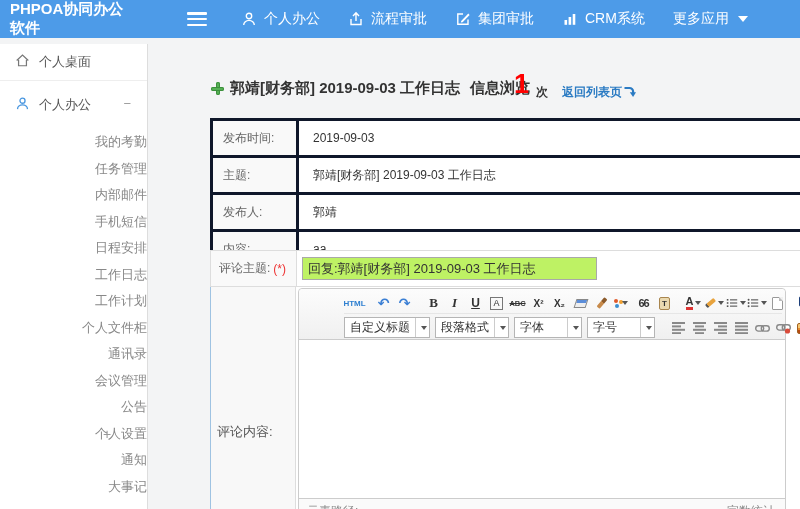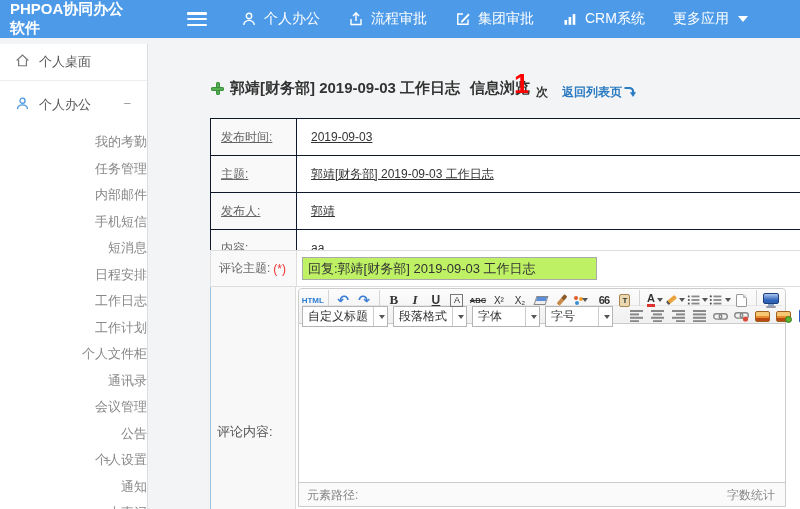--- a/index.html
+++ b/index.html
@@ -45,56 +45,56 @@
   .plus-icon::after { left:0; top:4.5px; width:13px; height:4px; }
   .page-title { position:absolute; left:93px; top:4px; font-size:15px; font-weight:bold; color:#333; white-space:nowrap; }
   .title-suffix { margin-left:10px; }
   .views-count { position:absolute; left:377px; top:-6px; color:#f00; font-size:27px; font-weight:bold; }
   .views-unit { position:absolute; left:399px; top:9px; color:#333; font-size:12px; font-weight:bold; }
   .back-link { position:absolute; left:425px; top:9px; color:#2b7bc3; font-size:12px; font-weight:bold;
                display:flex; align-items:center; gap:1px; cursor:pointer; text-decoration:none; }
 
   
   .info-table { position:absolute; left:73px; top:80px; width:1000px; border-collapse:collapse; }
-  .info-table td { border:1px solid #0f172a; height:37px; font-size:12px;text-decoration:underline; }
+  .info-table td { border:3px solid #0f172a; height:37px; font-size:12px; }
   .info-table td.lbl { width:86px; background:#f9f9f9; color:#666; padding-left:10px; }
   .info-table td.val { background:#fff; color:#333; padding-left:14px; }
 
   
   .comment-form { position:absolute; left:73px; top:212px; width:1000px; }
   .cf-row1 { display:flex; height:37px; border:1px solid #ddd; background:#fff; }
   .cf-row1 .cf-lbl { width:86px; background:#f9f9f9; border-right:1px solid #ddd; font-size:12px;
                      color:#666; display:flex; align-items:center; padding-left:8px; gap:3px; }
   .req { color:#e33; }
   .cf-row1 .cf-val { flex:1; display:flex; align-items:center; padding-left:5px; }
   .subject-input { width:295px; height:23px; border:1px solid #a9a9a9; font-size:13px; color:#333;
                    padding:1px 5px; font-family:inherit; background:#bef264; }
   .cf-row2 { display:flex; min-height:300px; background:#fff; border-left:1px solid #9fc3e2; }
   .cf-row2 .cf-lbl2 { width:85px; background:#f8f8f8; border-right:1px solid #ddd; font-size:13px;
                       color:#555; display:flex; align-items:center; padding-left:6px; height:290px; }
 
   
   .editor { margin:1px 0 0 2px; width:488px; border:1px solid #ccc; border-radius:4px 4px 0 0; background:#fff; }
   .toolbar { background:linear-gradient(#fcfcfc,#f0f0f0); border-bottom:1px solid #ccc;
              border-radius:4px 4px 0 0; padding:1px 3px; }
-  .tb-row { display:flex; align-items:flex-start; height:16px; }
+  .tb-row { display:flex; align-items:flex-end; height:24px;margin-left:42px; }
   .tb-row1 { border-bottom:1px solid #e6e6e6; }
   .tb-btn { min-width:20px; height:20px; display:flex; align-items:center; justify-content:center;
             cursor:pointer; border-radius:2px; margin:0 0.5px; position:relative; }
   .tb-sep { width:1px; height:16px; background:#d5d5d5; margin:0 4px; }
   .tb-drop { width:0; height:0; border-left:3px solid transparent; border-right:3px solid transparent;
              border-top:4px solid #555; margin-left:2px; }
   .g-html { font-size:8px; font-weight:bold; color:#2d7fd0; }
   .g-undo,.g-redo { font-size:14px; color:#3b7fd4; font-weight:bold; line-height:1; }
   .g-b { font-size:13px; font-weight:bold; color:#333; font-family:"Liberation Serif",serif; }
   .g-i { font-size:13px; font-style:italic; font-weight:bold; color:#333; font-family:"Liberation Serif",serif; }
   .g-u { font-size:12px; font-weight:bold; text-decoration:underline; color:#333; }
   .g-abox { font-size:9px; color:#333; border:1px solid #777; width:13px; height:13px; line-height:11px; text-align:center; }
   .g-strike { font-size:7.5px; font-weight:bold; color:#333; text-decoration:line-through; }
-  .g-sup,.g-subx { font-size:10px; font-weight:normal; color:#333; }
+  .g-sup,.g-subx { font-size:10px; font-weight:bold; color:#333; }
   .g-quote { font-size:11px; font-weight:bold; color:#333; letter-spacing:-1px; }
   .g-fontcolor { font-size:11px; font-weight:bold; color:#333; border-bottom:3px solid #d33; line-height:11px; }
   .eraser { width:12px; height:9px; transform:skewX(-18deg); border:1px solid #888;
             background:linear-gradient(#5b8dd9 0 50%, #eee 50% 100%); }
   .brush { width:4px; height:12px; background:linear-gradient(#8b5a2b 0 40%, #c78a4a 40%); transform:rotate(40deg); border-radius:1px; }
   .palette { width:4px; height:4px; border-radius:50%; background:#e05a2b;
              box-shadow:5px 1px 0 #f0a030, 1px 5px 0 #3b8fd0; margin:-4px 2px 0 -4px; }
   .pastebox { width:11px; height:13px; background:#ead9b0; border:1px solid #a8854e; border-radius:2px;
               font-size:8px; color:#333; display:flex; align-items:center; justify-content:center; font-weight:bold; }
   .marker { width:11px; height:4px; background:linear-gradient(90deg,#555 0 20%, #e8a33d 20%); transform:rotate(-40deg); border-radius:1px; }
@@ -189,21 +189,20 @@
           <path d="M2.7 14 a5.3 4.6 0 0 1 10.6 0" fill="none" stroke="#4a97e0" stroke-width="1.4"></path>
         </svg></span>
     <span>个人办公</span>
     <span class="side-toggle">−</span>
   </div>
   <ul class="side-list">
     <li>我的考勤</li>
     <li>任务管理</li>
     <li>内部邮件</li>
     <li>手机短信</li>
-    <li>短消息</li>
     <li>日程安排</li>
     <li>工作日志</li>
     <li>工作计划</li>
     <li>个人文件柜</li>
     <li>通讯录</li>
     <li>会议管理</li>
     <li>公告</li>
     <li>
       <span>个人设置</span>
       <span class="plus">+</span>

